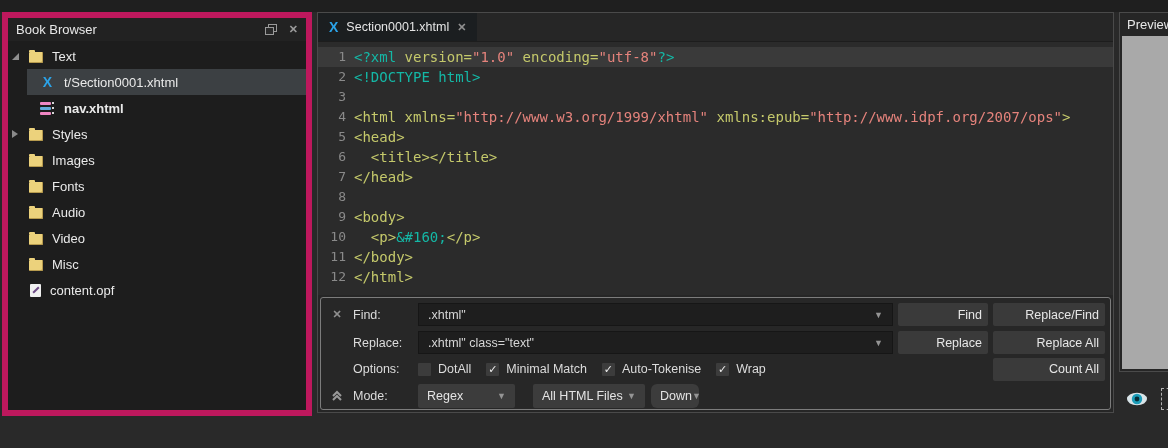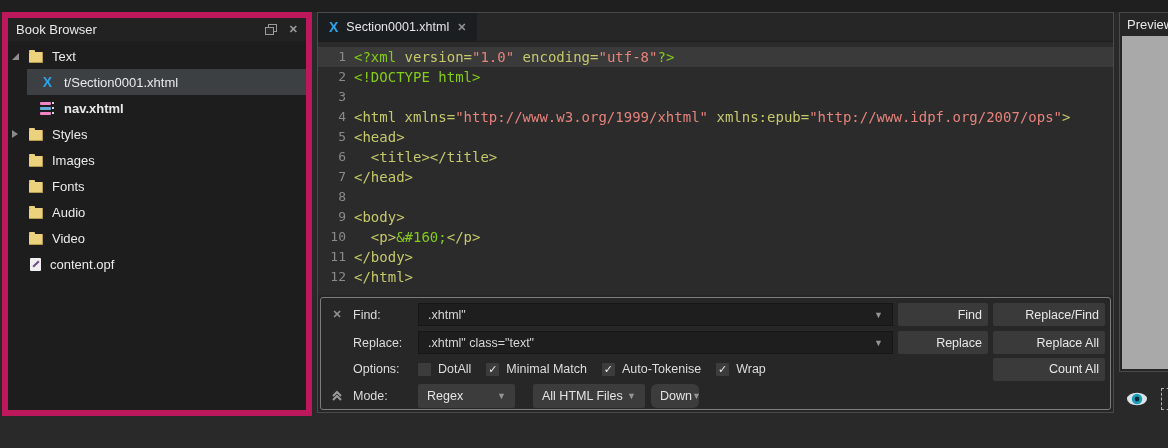--- a/index.html
+++ b/index.html
@@ -46,21 +46,21 @@
   .tab{display:flex;align-items:center;gap:8px;padding:0 11px;background:#1b1e20;
     color:#e4e4e4;font-size:12.5px;cursor:default;}
   .tab .x-logo{color:#2ba3e8;font-weight:bold;font-size:14px;}
   .tab .tab-close{color:#8f8f8f;font-weight:bold;font-size:11px;}
   .code-area{flex:1;background:#2b2b2b;padding-top:5px;overflow:hidden;
     font-family:"DejaVu Sans Mono",monospace;cursor:text;}
   .code-line{display:flex;height:20px;line-height:20px;}
   .code-line.hl{background:#3a3a3a;}
   .gut{flex:none;width:28px;text-align:right;padding-right:8px;color:#8a8a8a;font-size:13px;}
   .ct{white-space:pre;font-size:14px;color:#d0d0d0;}
-  .c-cyan{color:#84cc16;}.c-tag{color:#c5c96b;}.c-str{color:#e5837c;}.c-pl{color:#d0d0d0;}
+  .c-cyan{color:#14b8a6;}.c-tag{color:#c5c96b;}.c-str{color:#e5837c;}.c-pl{color:#d0d0d0;}
 
   
   .find-panel{flex:none;height:113px;margin:2px 2px 2px 2px;background:#272727;
     border:1px solid #7c7c7c;border-radius:3px;box-sizing:border-box;
     display:grid;grid-template-columns:22px 60px 1fr 90px 112px;
     grid-template-rows:23px 23px 20px 24px;gap:5px 5px;padding:5px 5px;align-items:center;}
   .fr-label{text-align:left;color:#dcdcdc;font-size:12.5px;}
   .fr-close{justify-self:center;align-self:center;color:#8f8f8f;font-size:11px;font-weight:bold;cursor:default;}
   .combo{height:23px;background:#1e1e1e;border:1px solid #161616;display:flex;align-items:center;
     padding:0 9px;color:#d6d6d6;font-size:12.5px;box-sizing:border-box;}
@@ -135,20 +135,24 @@
       </div>
       <div class="tree-row">
         <span class="ic ic-folder"></span>
         <span class="lbl">Audio</span>
       </div>
       <div class="tree-row">
         <span class="ic ic-folder"></span>
         <span class="lbl">Video</span>
       </div>
       <div class="tree-row">
+        <span class="ic ic-folder"></span>
+        <span class="lbl">Misc</span>
+      </div>
+      <div class="tree-row">
         <span class="ic ic-opf"></span>
         <span class="lbl">content.opf</span>
       </div>
     </div>
 </aside>
 
 <main class="editor-stack">
   <div class="tab-bar">
     <div class="tab">
       <span class="x-logo">X</span>

